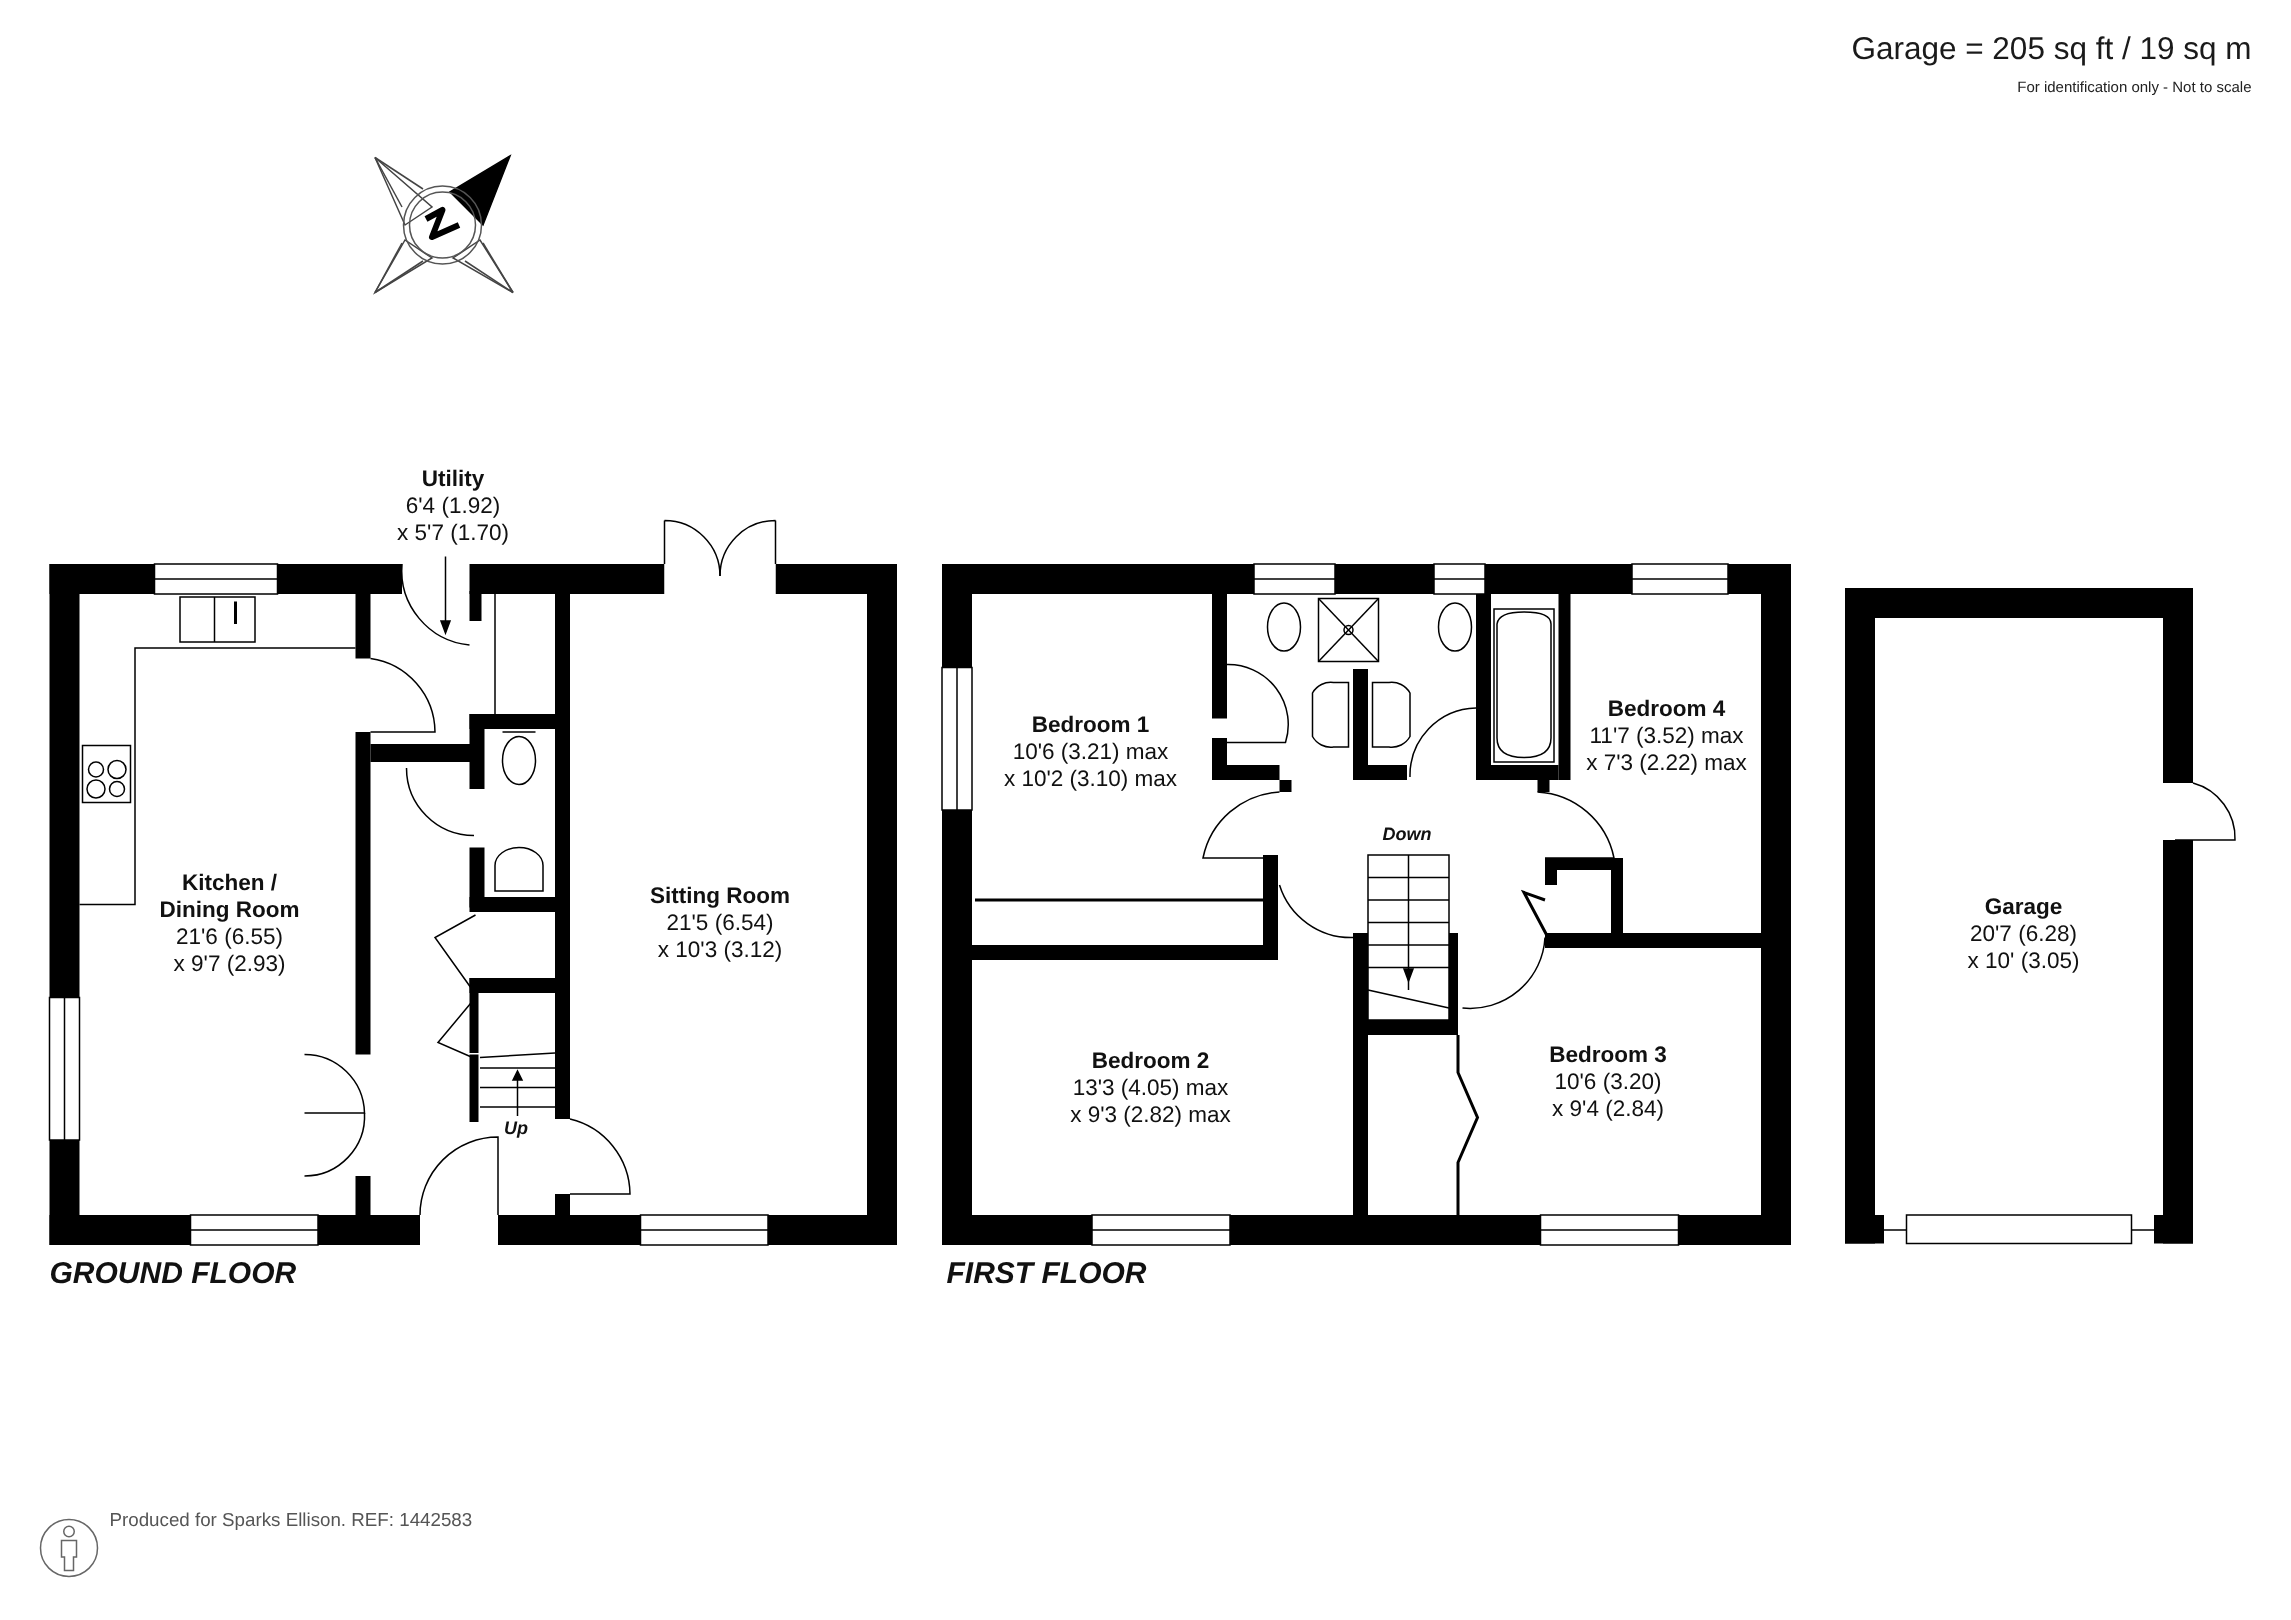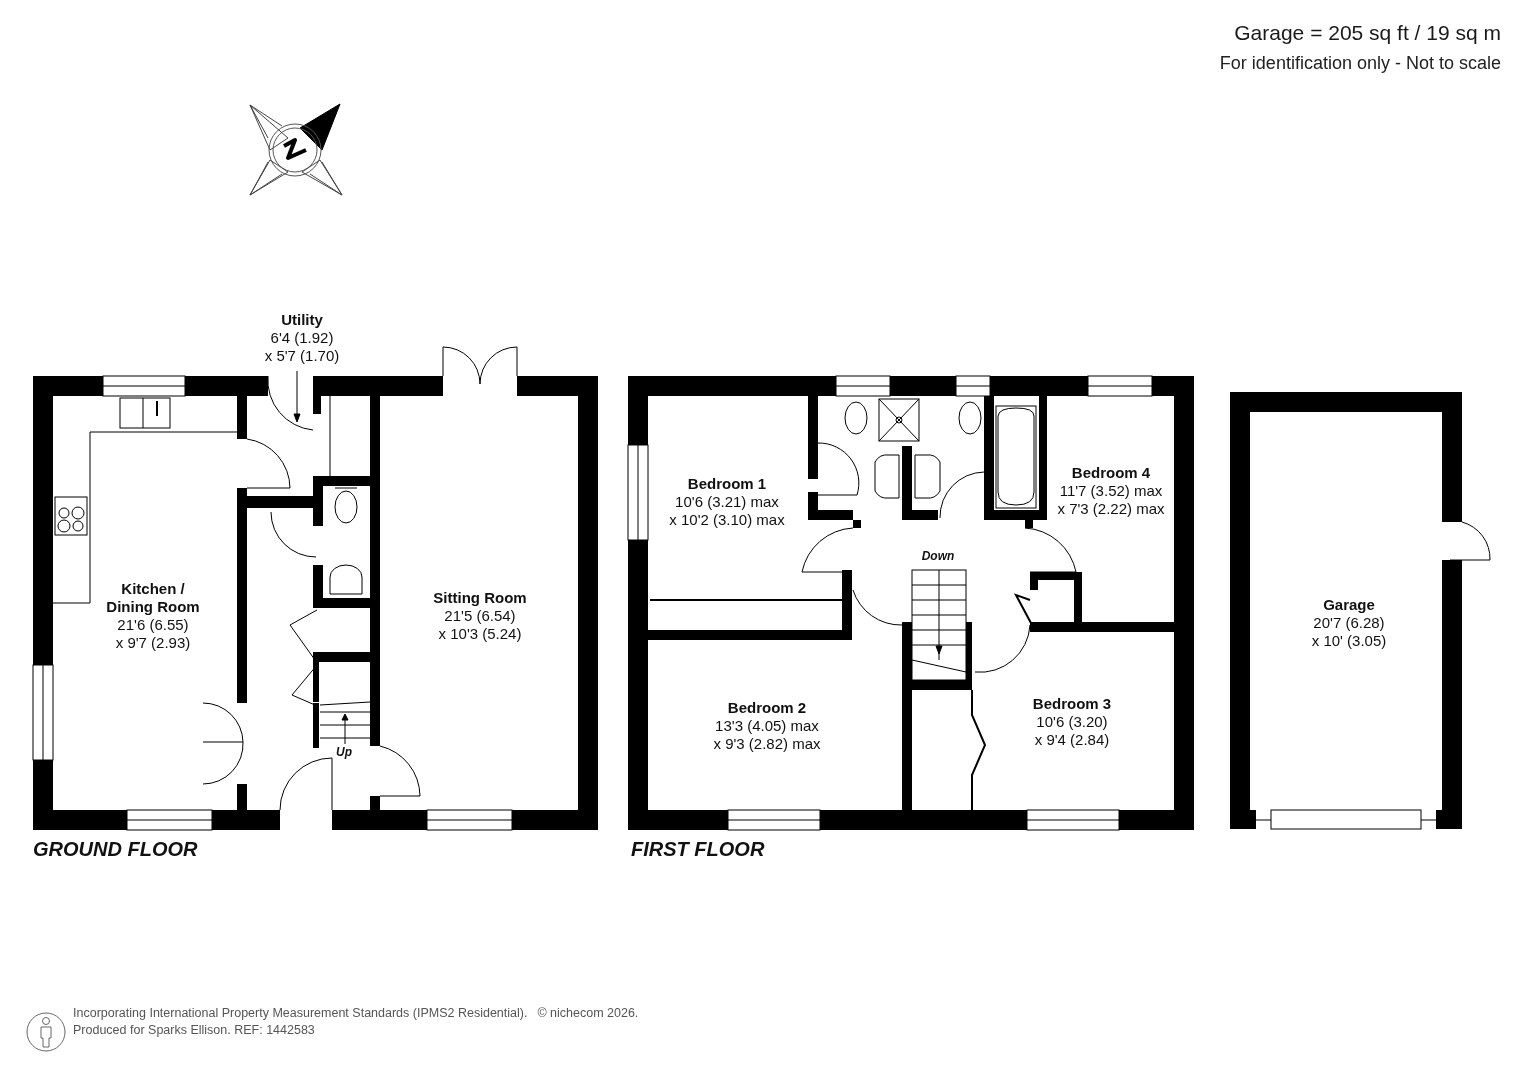--- a/index.html
+++ b/index.html
@@ -1,20 +1,20 @@
 <!DOCTYPE html>
 <html><head>
 <meta charset="utf-8">
 <style>
   html, body { margin: 0; padding: 0; background: #ffffff; }
   body { width: 1527px; height: 1080px; position: relative; overflow: hidden;
          font-family: "Liberation Sans", sans-serif; color: #111; }
   .areas { position: absolute; right: 26px; top: 20px; text-align: right; }
   .areas .line { font-size: 21px; line-height: 26.5px; color: #1a1a1a; }
-  .areas .note { font-size: 18px; margin-top: 6px; color: #222; }
+  .areas .note { font-size: 10px; margin-top: 6px; color: #222; }
   svg.plan { position: absolute; left: 0; top: 0; }
   .lbl { position: absolute; text-align: center; font-size: 15px; line-height: 18px; color: #111; white-space: nowrap; transform: translateX(-50%); }
   .lbl .name { font-weight: bold; }
   .floor-title { position: absolute; font-weight: bold; font-size: 20px; color: #111; font-style: italic; }
   .small { position: absolute; font-size: 12px; font-weight: bold; color: #111; transform: translateX(-50%); font-style: italic; }
   .footer { position: absolute; left: 73px; top: 1005px; font-size: 12.5px; line-height: 16.5px; color: #555; }
   .footer .copy { margin-left: 10px; }
   .person { position: absolute; left: 26px; top: 1010px; }
 </style>
 </head>
@@ -236,21 +236,21 @@
 </div>
 <div class="lbl" style="left:153px; top:580px;">
   <div class="name">Kitchen /</div>
   <div class="name">Dining Room</div>
   <div>21'6 (6.55)</div>
   <div>x 9'7 (2.93)</div>
 </div>
 <div class="lbl" style="left:480px; top:589px;">
   <div class="name">Sitting Room</div>
   <div>21'5 (6.54)</div>
-  <div>x 10'3 (5.24)</div>
+  <div>x 10'3 (3.12)</div>
 </div>
 <div class="small" style="left:344px; top:745px;">Up</div>
 <div class="floor-title" style="left:33px; top:838px;">GROUND FLOOR</div>
 
 <div class="lbl" style="left:727px; top:475px;">
   <div class="name">Bedroom 1</div>
   <div>10'6 (3.21) max</div>
   <div>x 10'2 (3.10) max</div>
 </div>
 <div class="lbl" style="left:1111px; top:464px;">
@@ -276,15 +276,14 @@
   <div>20'7 (6.28)</div>
   <div>x 10' (3.05)</div>
 </div>
 
 <svg class="person" width="40" height="44" viewBox="0 0 40 44">
   <circle cx="20" cy="22" r="19" fill="none" stroke="#666" stroke-width="1"></circle>
   <circle cx="20" cy="11" r="3.5" fill="none" stroke="#666" stroke-width="1"></circle>
   <path d="M15,17 L25,17 L25,28 L23,28 L23,37 L17,37 L17,28 L15,28 Z" fill="none" stroke="#666" stroke-width="1"></path>
 </svg>
 <div class="footer">
-  <div><span>Incorporating International Property Measurement Standards (IPMS2 Residential).</span><span class="copy">© nichecom 2026.</span></div>
   <div>Produced for Sparks Ellison.   REF: 1442583</div>
 </div>
 
 </body></html>

